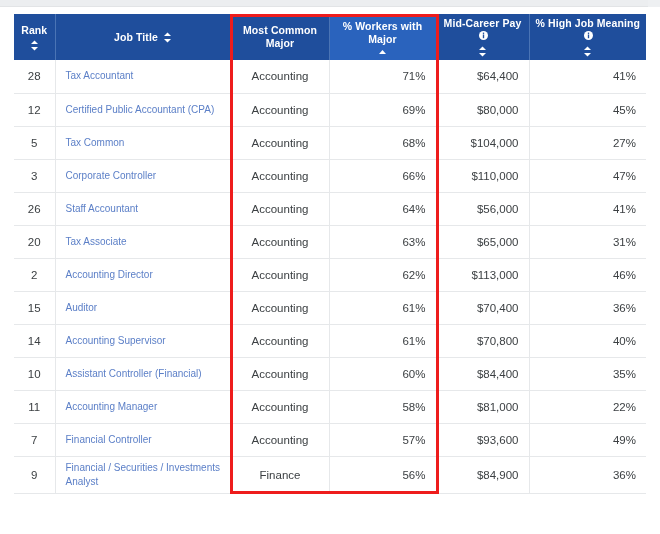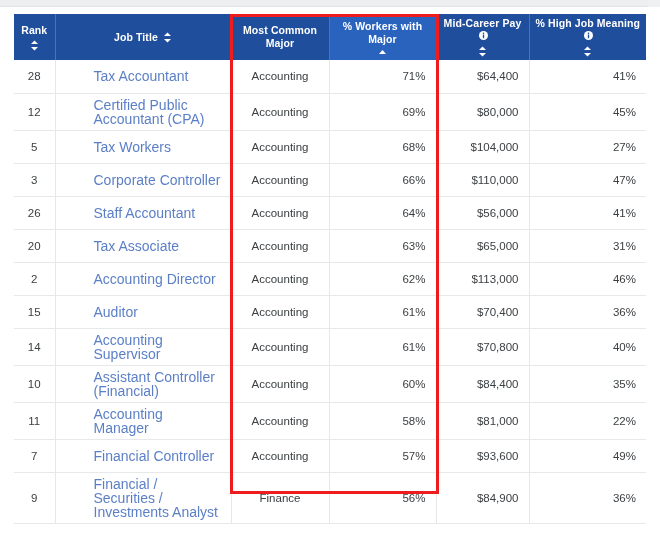--- a/index.html
+++ b/index.html
@@ -113,24 +113,23 @@
     color: #3c4043;
     padding-left: 2px;
     padding-right: 2px;
   }
   td.c-title {
     text-align: left;
   }
   td.c-title a {
     color: #5b7fc7;
     text-decoration: none;
-    font-size: 14px;
+    font-size: 10px;
     line-height: 14px;
     display: inline-block;
-    margin-left: 28px;
   }
   td.c-major {
     text-align: center;
   }
   td.c-pct, td.c-pay, td.c-meaning {
     text-align: right;
   }
   .highlight-box {
     position: absolute;
     left: 230px;
@@ -254,21 +253,21 @@
           <tr>
             <td class="c-rank">12</td>
             <td class="c-title"><a href="#">Certified Public Accountant (CPA)</a></td>
             <td class="c-major">Accounting</td>
             <td class="c-pct">69%</td>
             <td class="c-pay">$80,000</td>
             <td class="c-meaning">45%</td>
           </tr>
           <tr>
             <td class="c-rank">5</td>
-            <td class="c-title"><a href="#">Tax Workers</a></td>
+            <td class="c-title"><a href="#">Tax Common</a></td>
             <td class="c-major">Accounting</td>
             <td class="c-pct">68%</td>
             <td class="c-pay">$104,000</td>
             <td class="c-meaning">27%</td>
           </tr>
           <tr>
             <td class="c-rank">3</td>
             <td class="c-title"><a href="#">Corporate Controller</a></td>
             <td class="c-major">Accounting</td>
             <td class="c-pct">66%</td>

